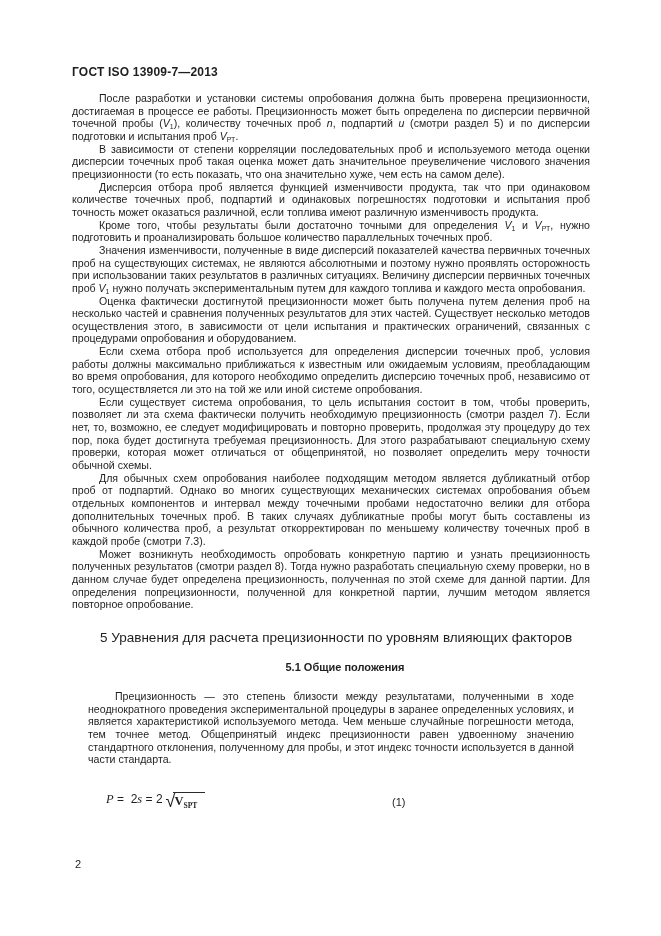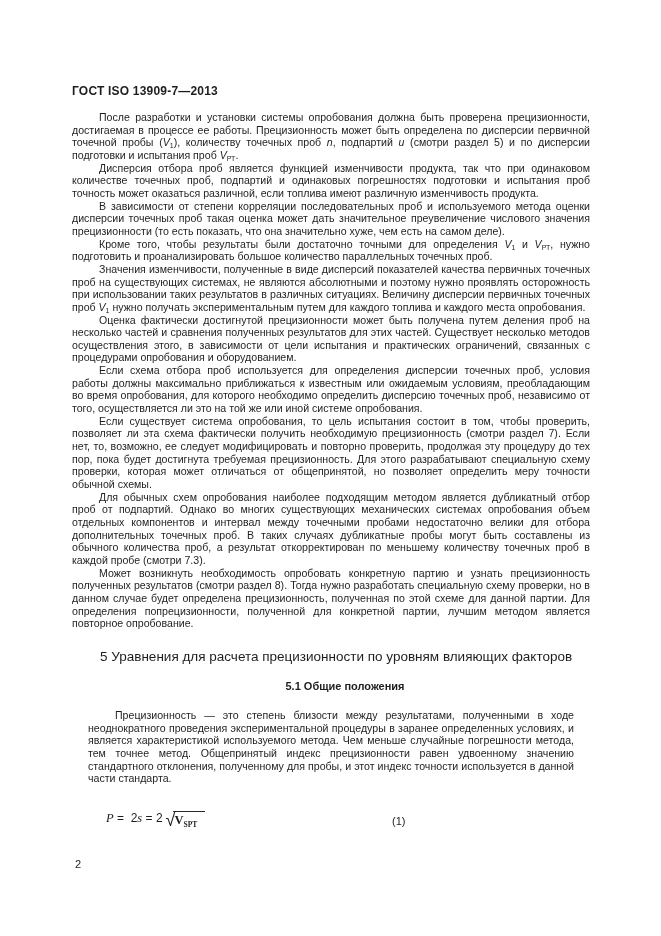--- a/index.html
+++ b/index.html
@@ -4,21 +4,21 @@
 <style>
   html,body { margin:0; padding:0; background:#e8e8e8; }
   .page {
     position:relative;
     width:661px; height:936px;
     margin:0 auto;
     background:#ffffff;
     color:#1e1e1e;
     font-family:"Liberation Sans", sans-serif;
     box-sizing:border-box;
-    padding:84px 71px 0 72px;
+    padding:65px 71px 0 72px;
     overflow:hidden;
   }
   .doc-header {
     font-size:12px;
     font-weight:bold;
     letter-spacing:0.2px;
     margin:0 0 13px 0;
   }
   .body-text p {
     margin:0;
@@ -77,22 +77,22 @@
 </style>
 </head>
 <body>
 
 <div class="page">
 
   <div class="doc-header">ГОСТ ISO 13909-7—2013</div>
 
   <div class="body-text">
     <p>После разработки и установки системы опробования должна быть проверена прецизионности, достигаемая в процессе ее работы. Прецизионность может быть определена по дисперсии первичной точечной пробы (<i>V</i><sub>1</sub>), количеству точечных проб <i>n</i>, подпартий <i>u</i> (смотри раздел 5) и по дисперсии подготовки и испытания проб <i>V</i><sub>РТ</sub>.</p>
+    <p>В зависимости от степени корреляции последовательных проб и используемого метода оценки дисперсии точечных проб такая оценка может дать значительное преувеличение числового значения прецизионности (то есть показать, что она значительно хуже, чем есть на самом деле).</p>
     <p>Дисперсия отбора проб является функцией изменчивости продукта, так что при одинаковом количестве точечных проб, подпартий и одинаковых погрешностях подготовки и испытания проб  точность может оказаться различной, если топлива имеют различную изменчивость продукта.</p>
-    <p>В зависимости от степени корреляции последовательных проб и используемого метода оценки дисперсии точечных проб такая оценка может дать значительное преувеличение числового значения прецизионности (то есть показать, что она значительно хуже, чем есть на самом деле).</p>
     <p>Кроме того, чтобы результаты были достаточно точными для определения <i>V</i><sub>1</sub> и <i>V</i><sub>РТ</sub>, нужно подготовить и проанализировать большое количество параллельных  точечных проб.</p>
     <p>Значения изменчивости, полученные в виде дисперсий показателей качества первичных точечных проб на существующих системах, не являются абсолютными и поэтому нужно проявлять осторожность при использовании таких результатов в различных ситуациях. Величину дисперсии первичных точечных проб  <i>V</i><sub>1</sub> нужно получать экспериментальным путем для каждого топлива и каждого места опробования.</p>
     <p>Оценка фактически достигнутой прецизионности может быть получена путем деления проб на несколько частей и сравнения полученных результатов для этих частей. Существует несколько методов осуществления этого, в зависимости от цели испытания и практических ограничений, связанных с процедурами опробования и оборудованием.</p>
     <p>Если схема отбора проб используется для определения дисперсии точечных проб, условия работы должны максимально приближаться к  известным или ожидаемым условиям, преобладающим во время опробования, для которого необходимо определить дисперсию точечных проб, независимо от того, осуществляется ли это на той же или иной системе опробования.</p>
     <p>Если существует система опробования, то цель испытания состоит в том, чтобы проверить, позволяет ли эта схема фактически получить необходимую прецизионность (смотри раздел 7). Если нет, то, возможно, ее следует модифицировать и повторно проверить, продолжая эту процедуру до тех пор, пока будет достигнута требуемая прецизионность. Для этого разрабатывают специальную схему проверки, которая может отличаться от общепринятой, но позволяет определить меру точности обычной схемы.</p>
     <p>Для обычных схем опробования наиболее подходящим методом является дубликатный отбор проб от подпартий. Однако  во многих существующих механических системах опробования объем отдельных компонентов и интервал между точечными пробами недостаточно велики для отбора дополнительных точечных проб. В таких случаях дубликатные пробы могут быть составлены из обычного количества проб, а результат откорректирован по меньшему количеству точечных проб в каждой пробе (смотри 7.3).</p>
     <p>Может возникнуть необходимость опробовать конкретную партию и узнать прецизионность полученных результатов (смотри раздел 8). Тогда нужно разработать специальную схему проверки, но в данном случае будет определена прецизионность, полученная по этой схеме для данной партии. Для определения попрецизионности, полученной для конкретной партии, лучшим методом является повторное опробование.</p>
   </div>
 
   <div class="section-heading">5 Уравнения для расчета прецизионности по уровням влияющих факторов</div>

